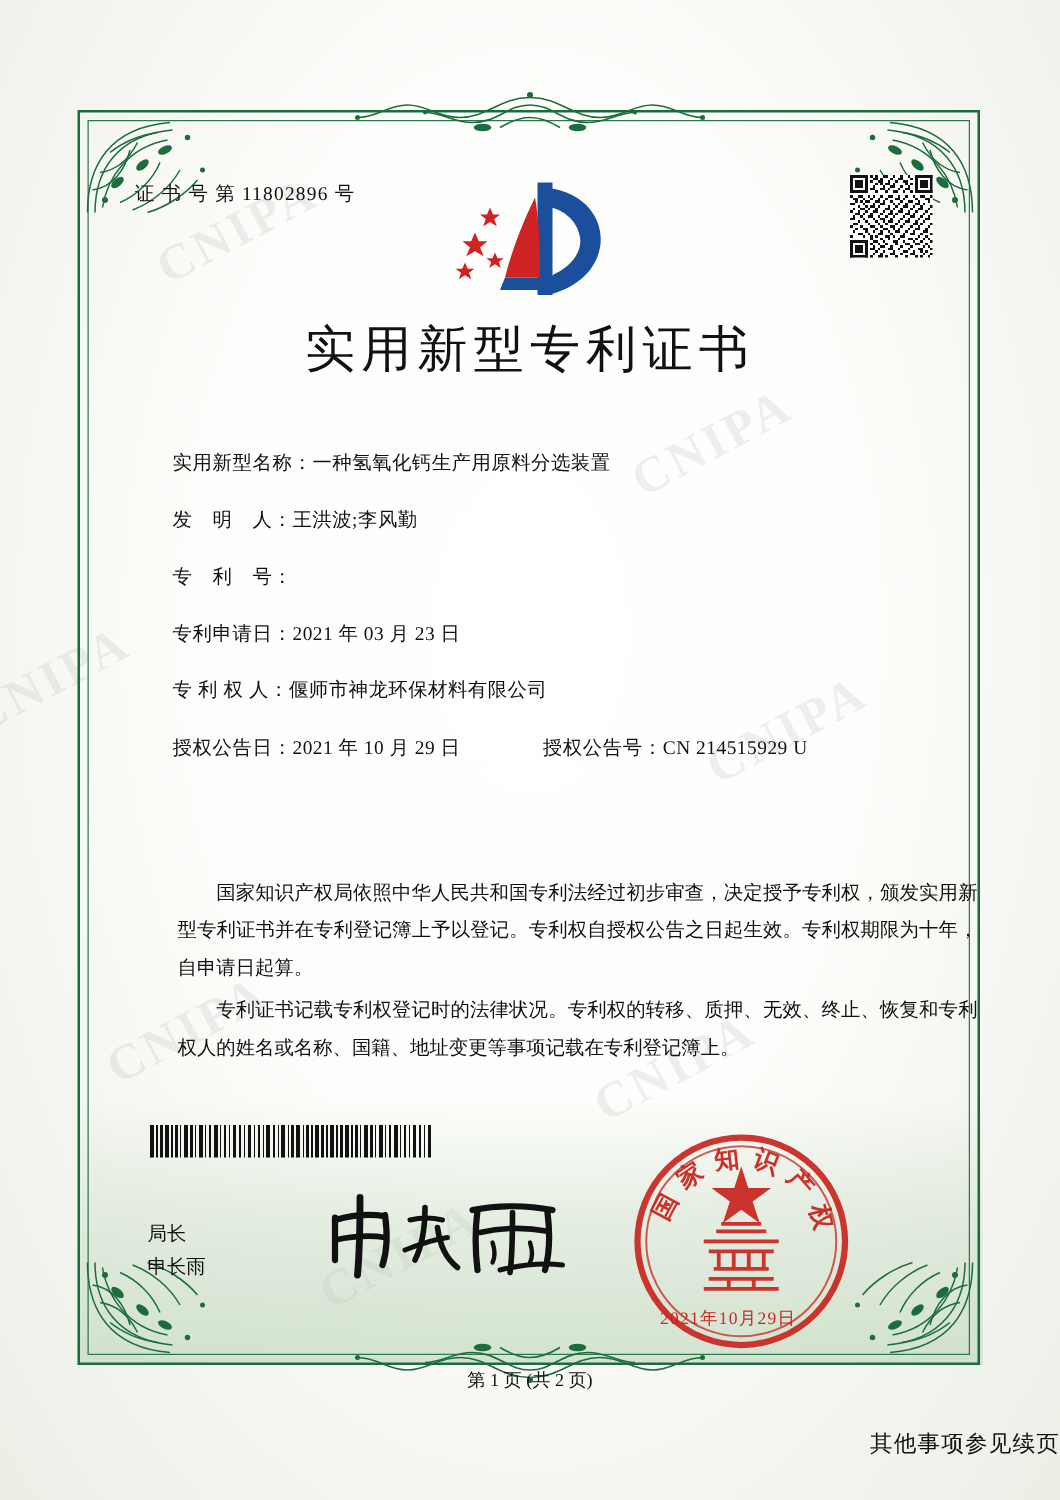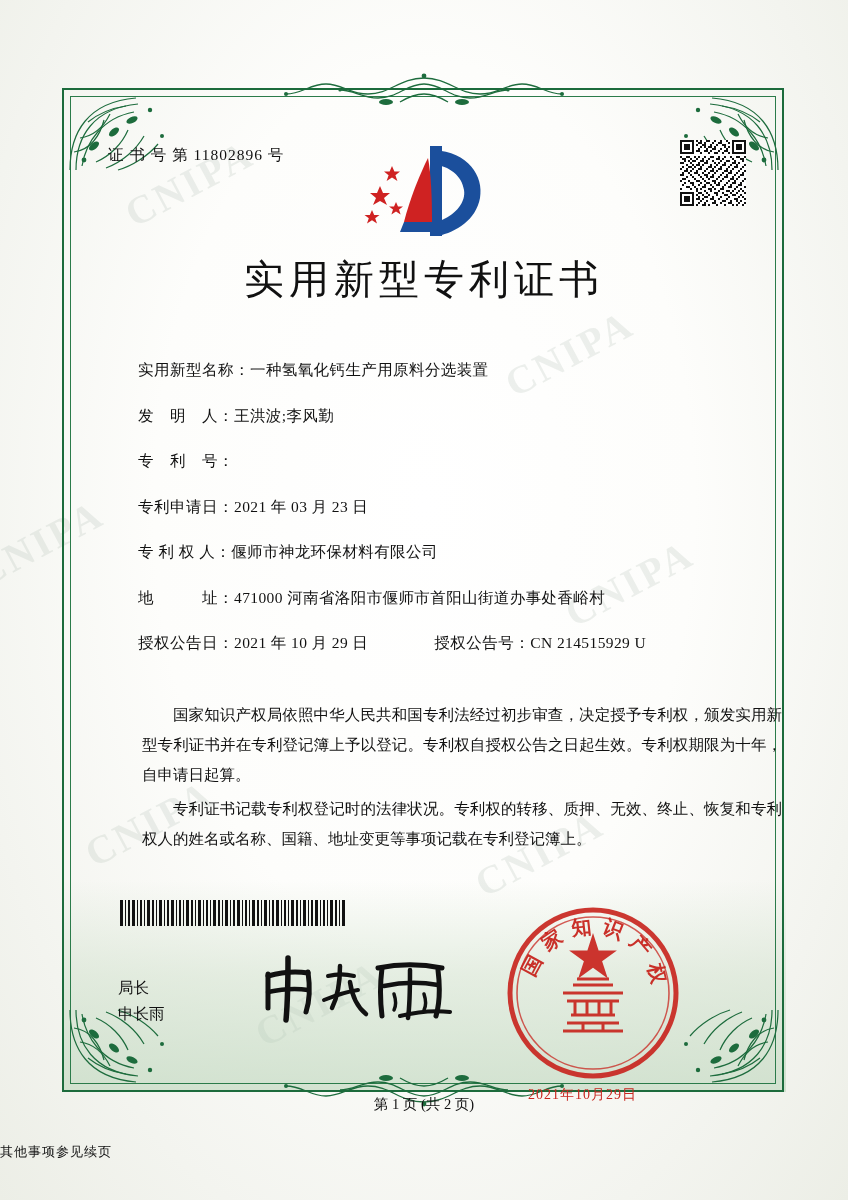--- a/index.html
+++ b/index.html
@@ -193,42 +193,42 @@
   }
 
   
   .seal {
     position: absolute;
     left: 505px; top: 905px;
     width: 176px; height: 176px;
   }
   .seal-date {
     position: absolute;
-    left: 528px; top: 1086px;
+    left: 528px; top: 1046px;
     font-size: 14px;
     color: #c8261f;
     letter-spacing: 1px;
     white-space: nowrap;
   }
 
   
   .page-num {
     position: absolute;
     left: 0; top: 1095px;
     width: 848px;
     text-align: center;
     font-size: 14.5px;
     color: #111;
   }
   .footer-note {
     position: absolute;
     left: 0; top: 1143px;
     width: 848px;
-    text-align: left;
-    font-size: 13px;
+    text-align: right;
+    font-size: 18px;
     color: #111;
     letter-spacing: 1px;
   }
 </style>
 </head>
 <body>
 
 <div class="page">
 
   <div class="paper-tint"></div>
@@ -679,24 +679,20 @@
       <span class="flabel">专　利　号：</span>
     </div>
     <div class="frow">
       <span class="flabel">专利申请日：</span>
       <span class="fvalue">2021 年 03 月 23 日</span>
     </div>
     <div class="frow">
       <span class="flabel">专 利 权 人：</span>
       <span class="fvalue">偃师市神龙环保材料有限公司</span>
     </div>
-    <div class="frow">
-      <span class="flabel">地　　　址：</span>
-      <span class="fvalue">471000 河南省洛阳市偃师市首阳山街道办事处香峪村</span>
-    </div>
     <div class="frow split">
       <span class="flabel">授权公告日：</span>
       <span class="fvalue">2021 年 10 月 29 日</span>
       <span class="gap"></span>
       <span class="flabel">授权公告号：</span>
       <span class="fvalue">CN 214515929 U</span>
     </div>
   </div>
 
   <div class="paras">

